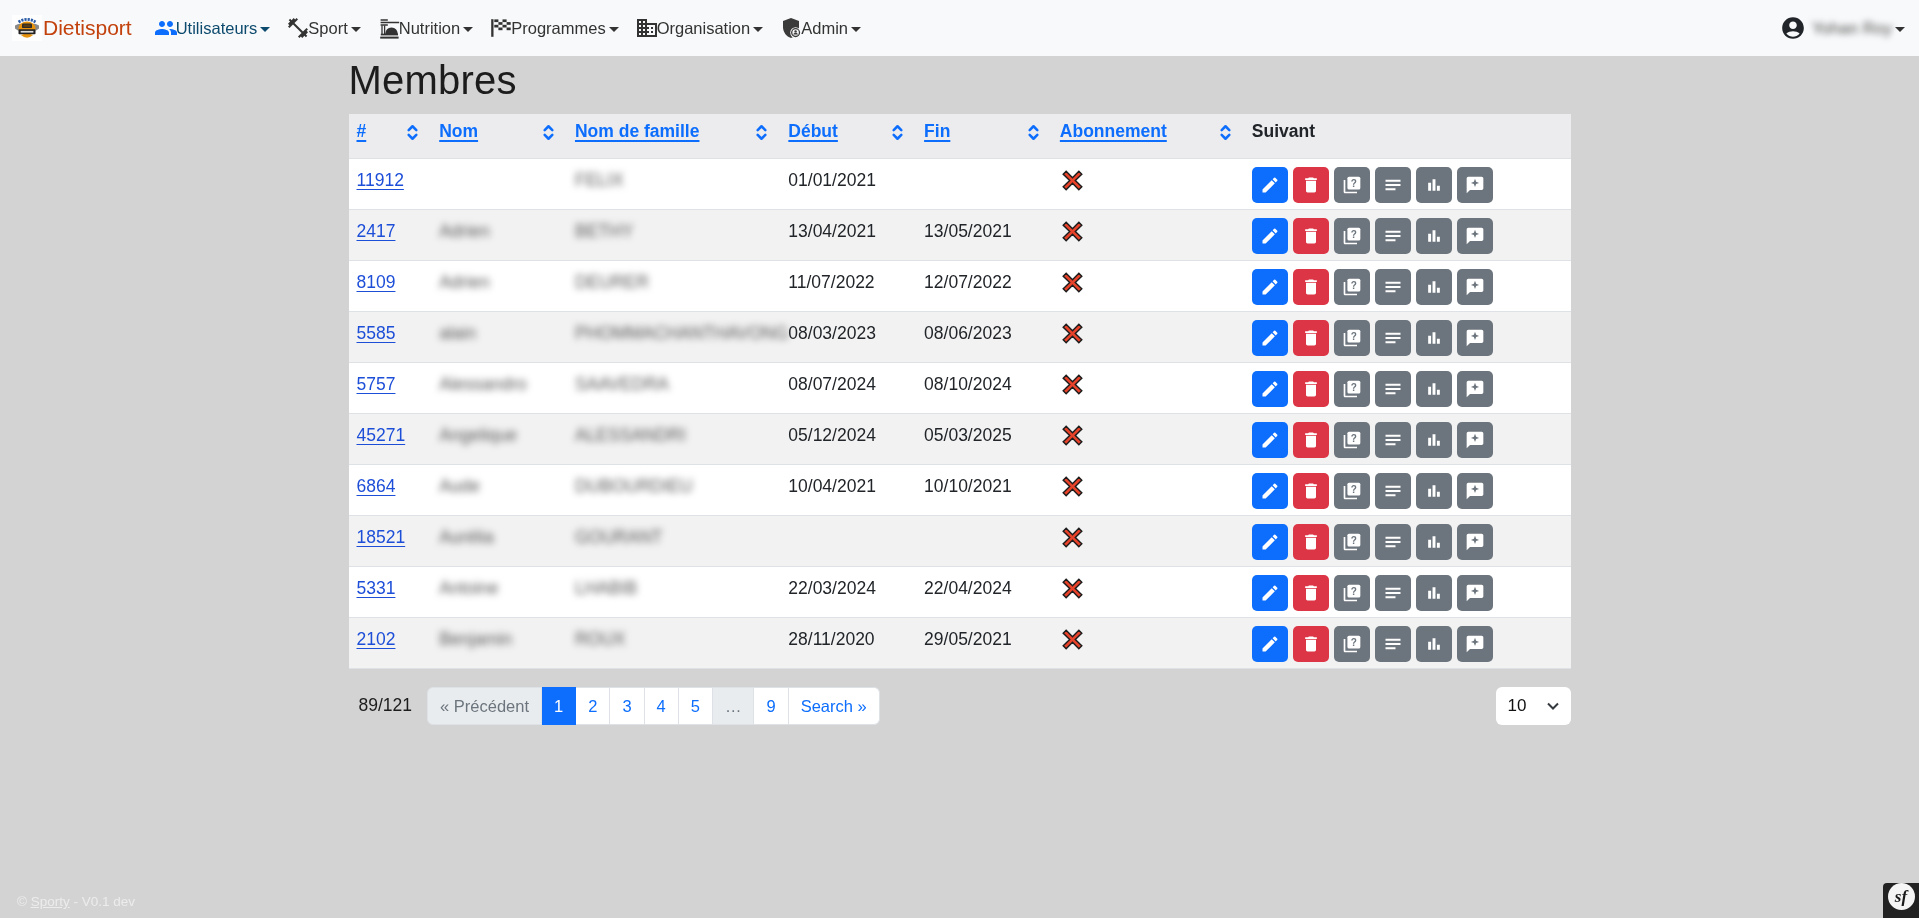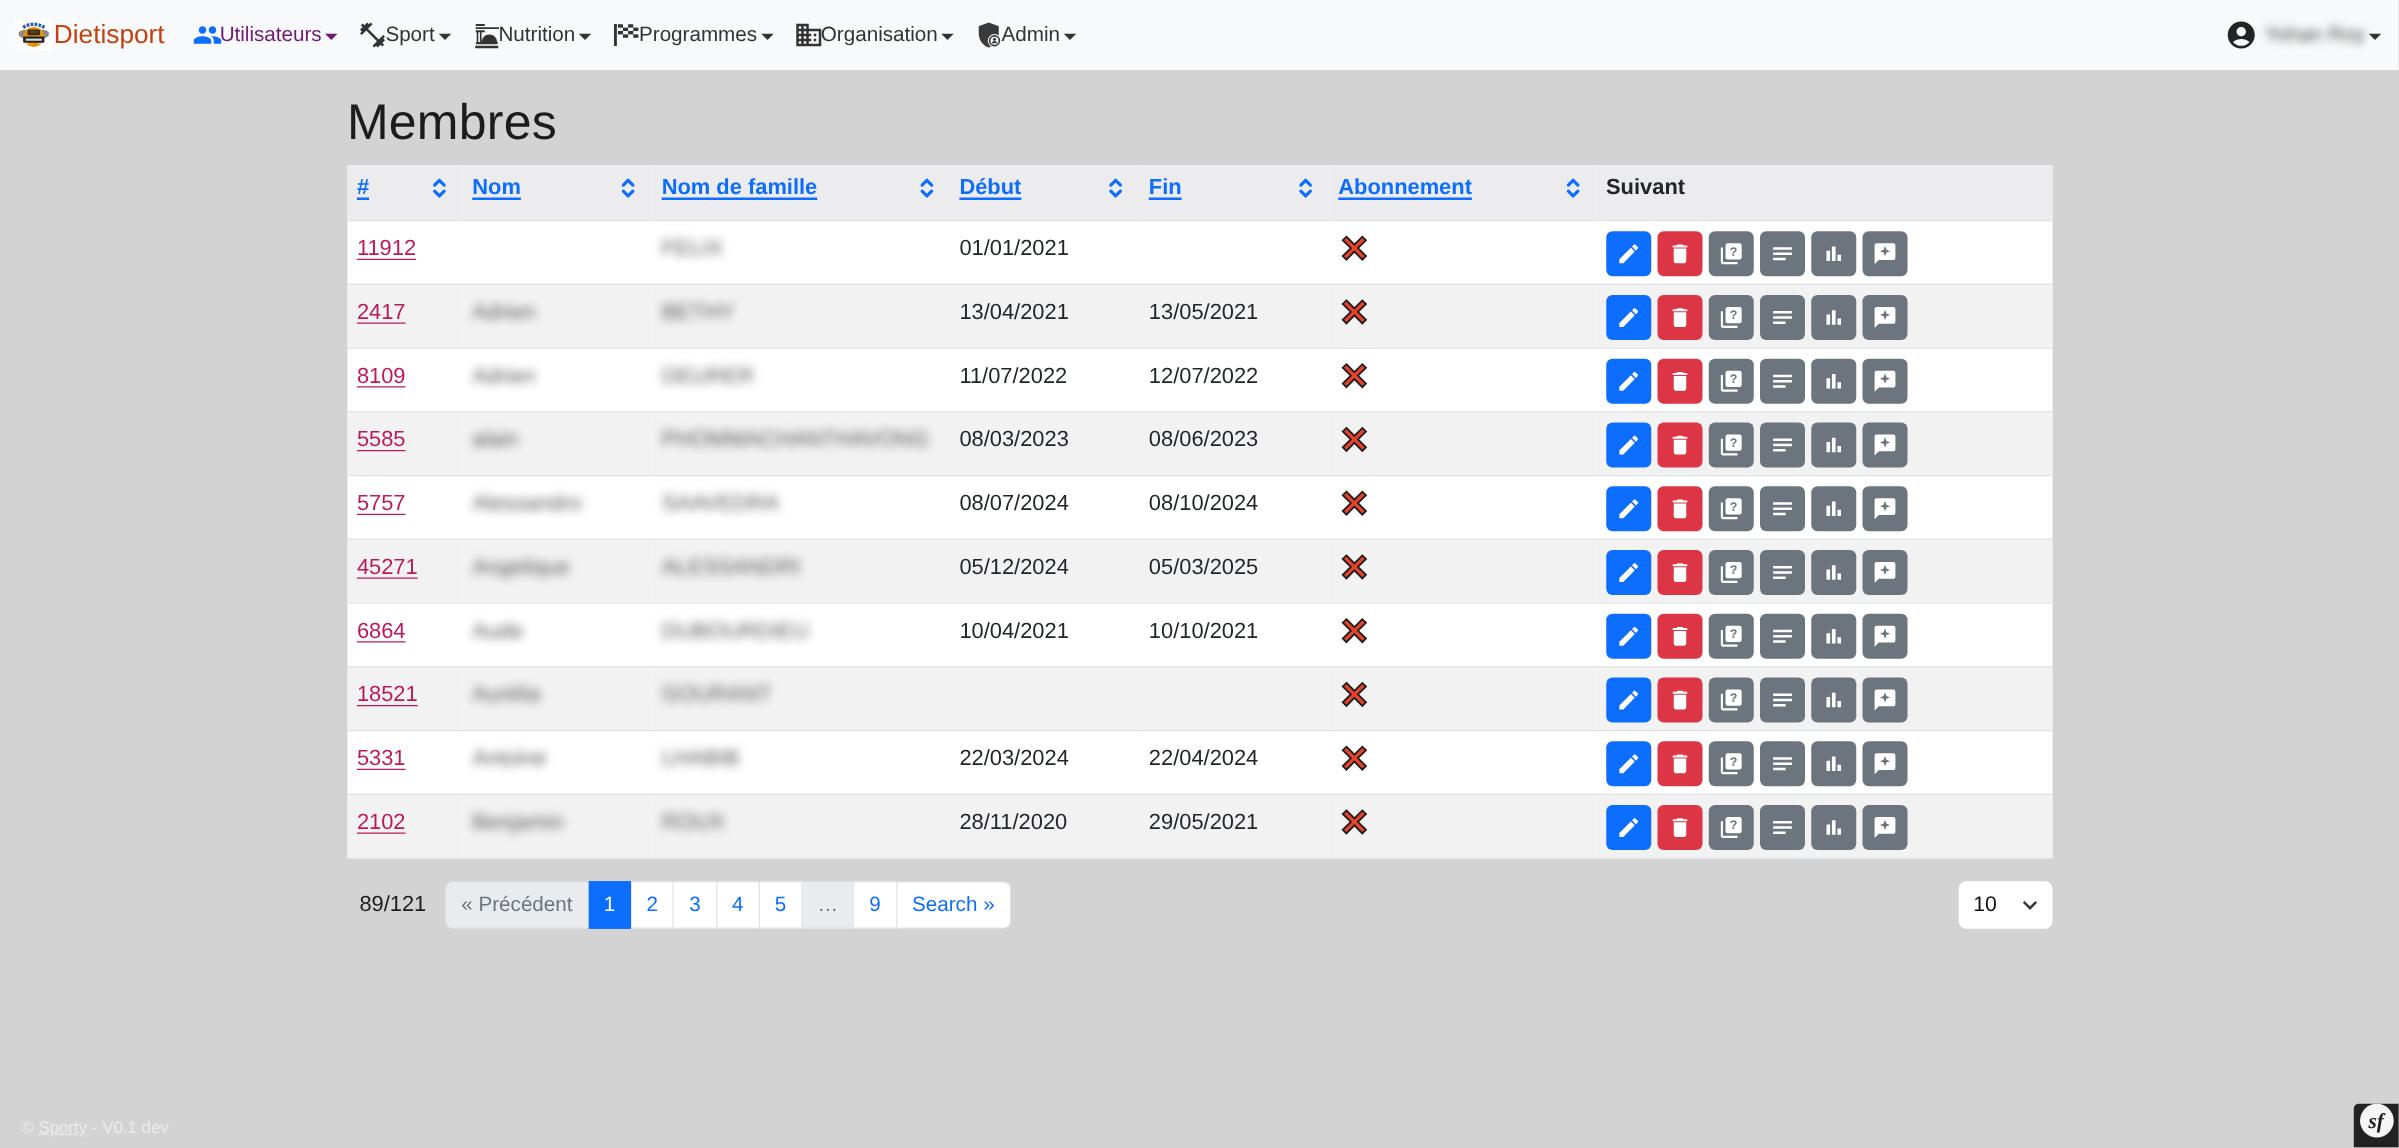--- a/index.html
+++ b/index.html
@@ -26,35 +26,35 @@
 .brand .logo { width:30px; height:26px; margin-right:1px; }
 .brand .btxt { font-size:21px; margin-left:0; }
 .nav { display:flex; align-items:center; margin-left:14px; }
 .nav-item {
   display:flex; align-items:center;
   padding:0 8px;
   color:#333; font-size:16.5px;
   text-decoration:none;
   white-space:nowrap;
 }
-.nav-item.active { color:#701a75; }
+.nav-item.active { color:#0c4a6e; }
 .nav-item svg { margin-right:-2px; }
 .caret {
   display:inline-block;
   margin-left:3px;
   width:0; height:0;
   border-left:5px solid transparent;
   border-right:5px solid transparent;
   border-top:5px solid currentColor;
   position:relative; top:1px;
 }
 .userbox { margin-left:auto; display:flex; align-items:center; color:#212529; }
 .uname { color:#4f4f4f; margin-left:6px; filter:blur(3.2px); font-size:16.5px; }
 
-.main { width:1364px; margin:0 auto; padding-top:18px; }
+.main { width:1222px; margin:0 auto; }
 h1 { font-size:40px; font-weight:400; margin:0 0 10px 0; line-height:48px; color:#1c1c1c; letter-spacing:0.2px; }
 .searchrow { display:flex; }
 .searchrow .sinput {
   flex:1; height:36px; background:#fff; border-radius:6px;
 }
 .searchrow .sbtn {
   width:75px; height:36px; margin-left:4px;
   background:#fff; border:0; border-radius:6px;
   font-size:16.5px; color:#111; text-align:center; line-height:36px;
 }
@@ -77,21 +77,21 @@
   padding:8px 8px 0;
   height:51px;
   border-top:1px solid #dee2e6;
   vertical-align:top;
   font-size:17.5px;
   line-height:26px;
 }
 tbody tr:first-child td { border-top:none; }
 tbody tr:nth-child(even) td { background:#f2f2f2; }
 table { border-bottom:1px solid #dee2e6; }
-td a.idl { color:#be185d; text-decoration:underline; text-underline-offset:2.5px; }
+td a.idl { color:#1d4ed8; text-decoration:underline; text-underline-offset:2.5px; }
 .blur1 { color:#595959; filter:blur(3.8px); }
 .blur2 { color:#595959; filter:blur(3.8px); }
 .btns { display:flex; margin-top:0; }
 .abtn {
   width:36px; height:36px; border-radius:5px; margin-right:5px;
   display:flex; align-items:center; justify-content:center;
 }
 .abtn.b { background:#0d6efd; }
 .abtn.r { background:#dc3545; }
 .abtn.g { background:#6c757d; }

